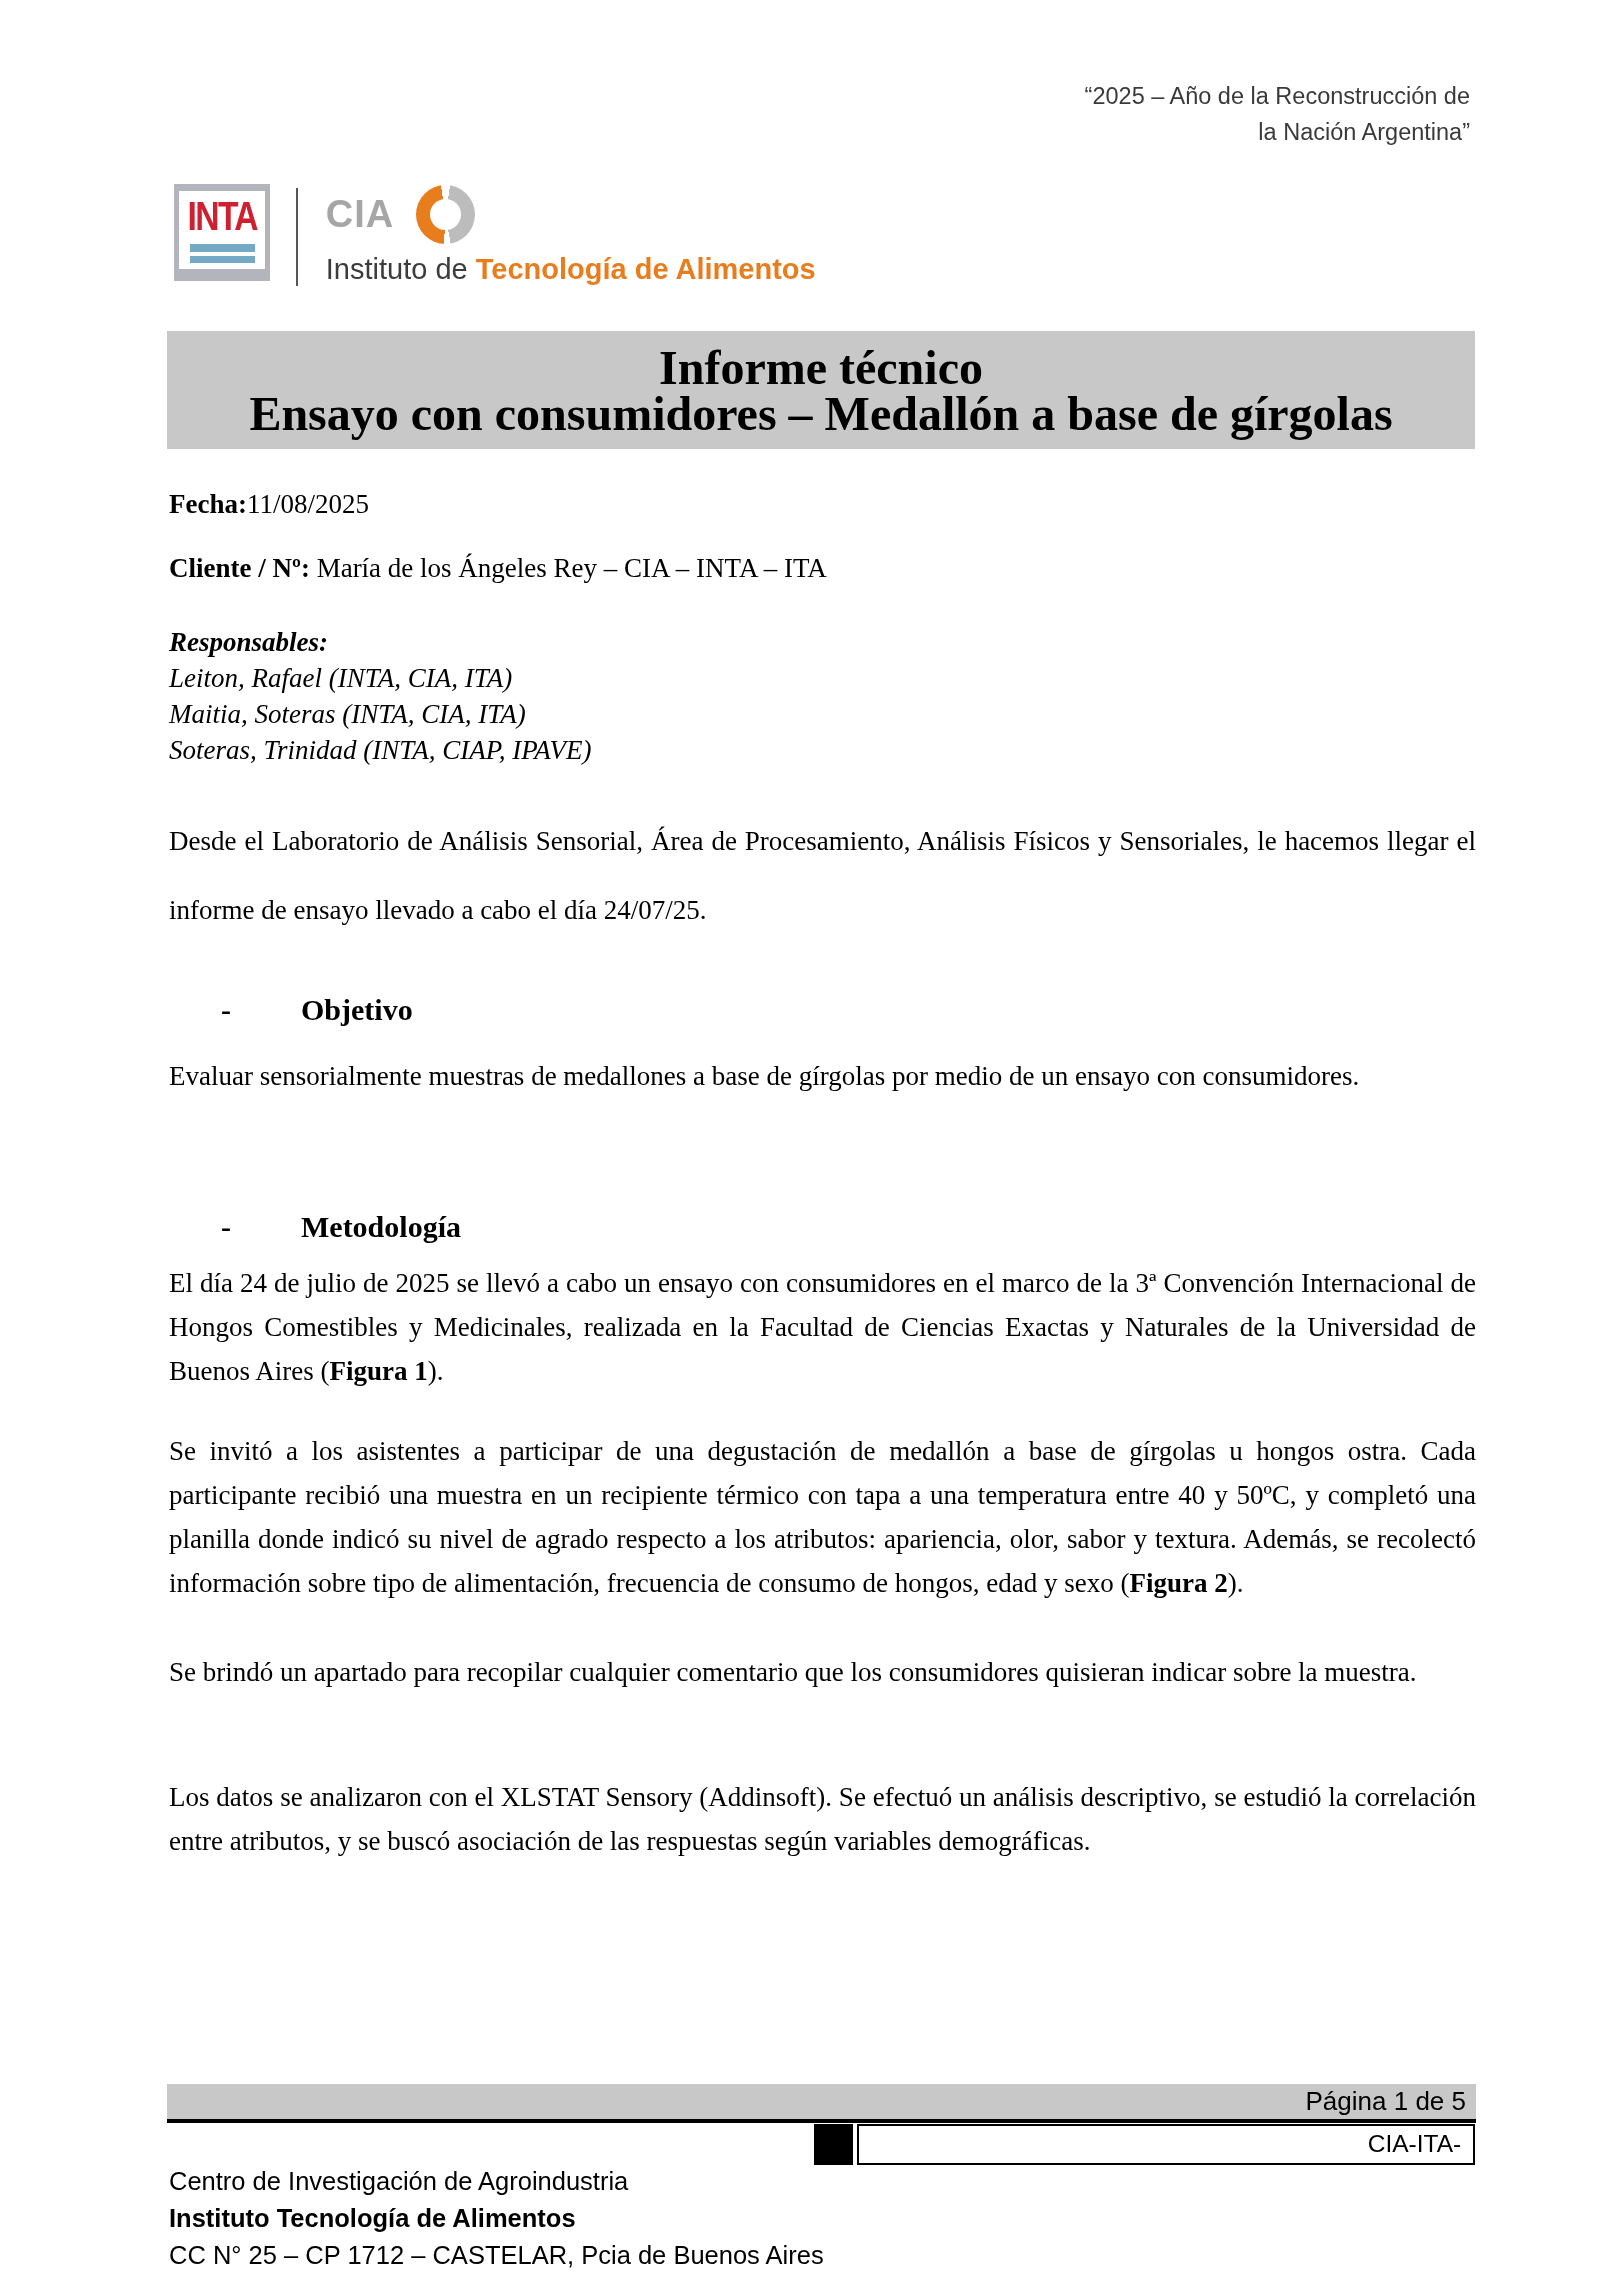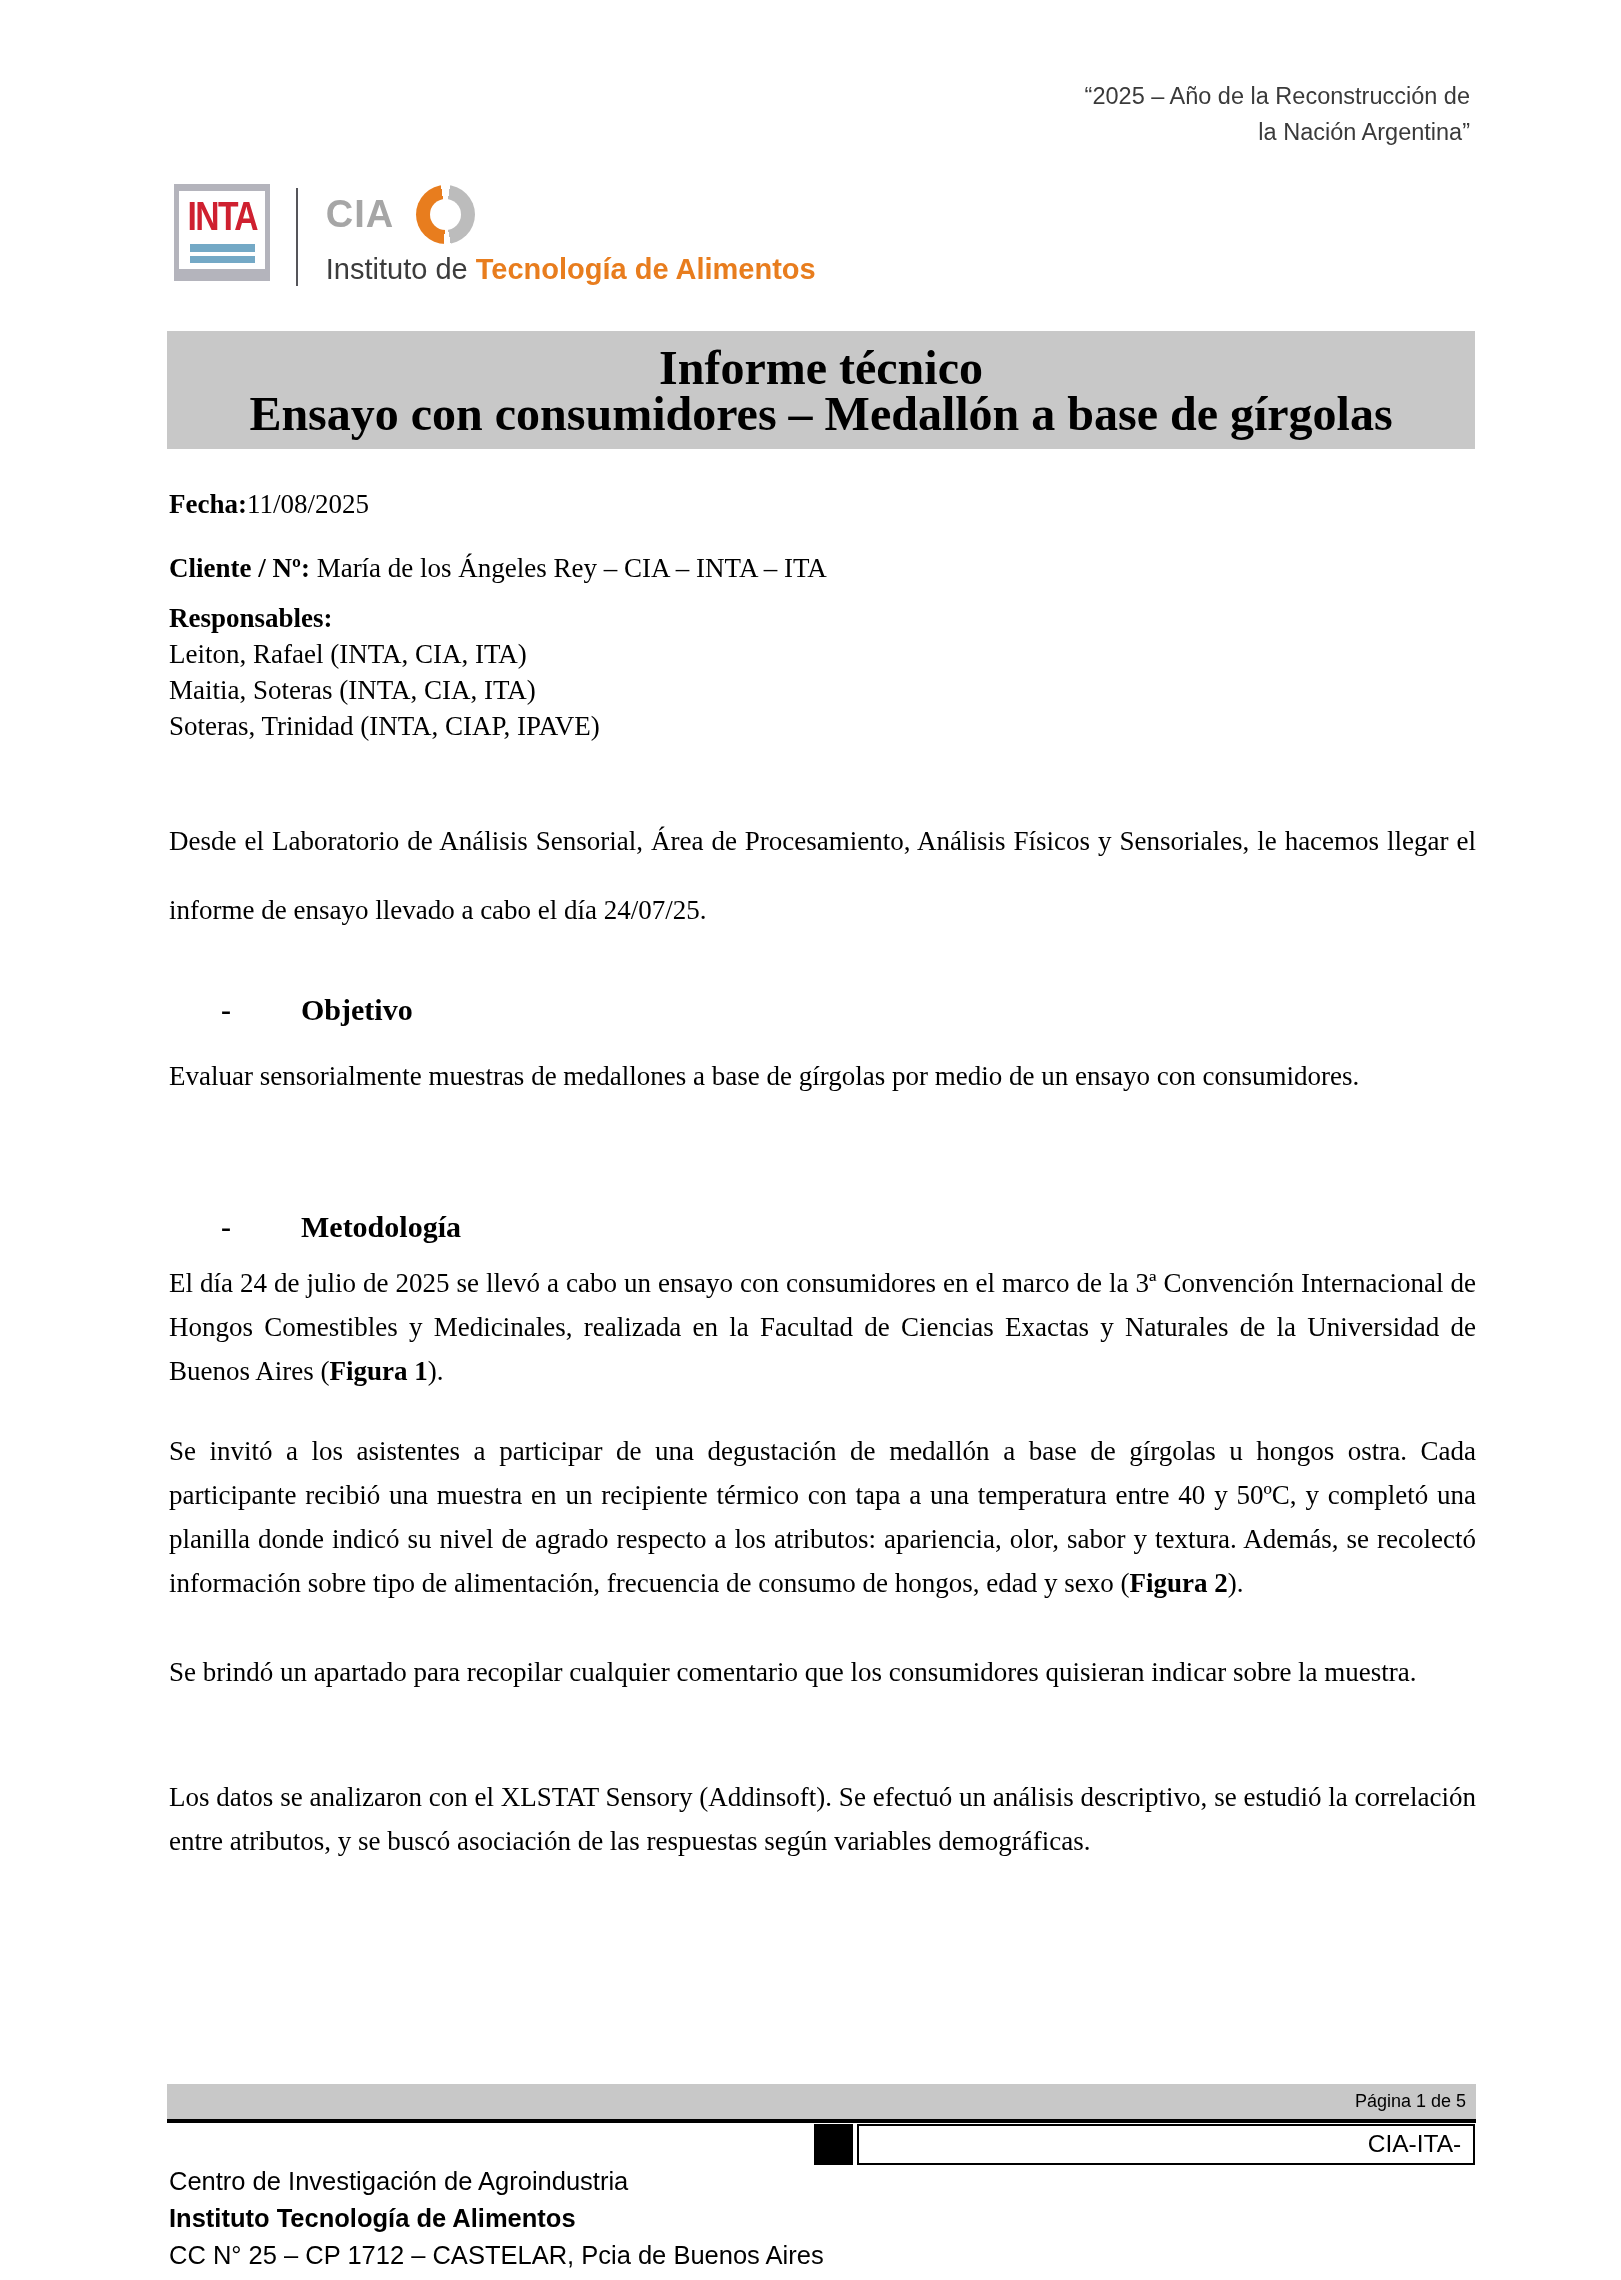--- a/index.html
+++ b/index.html
@@ -100,21 +100,21 @@
   .heading .dash{margin-left:52px;}
   .heading .htext{margin-left:70px;}
 
   
   .footer-bar{
     top:2084px;left:167px;width:1308px;height:35px;
     background:var(--gray-bar);
     border-bottom:4.9px solid #000;
     box-sizing:content-box;
     font-family:"Liberation Sans", sans-serif;
-    font-size:18px;line-height:35px;
+    font-size:26px;line-height:35px;
     text-align:right;padding-right:9.8px;
     width:1299px;
   }
   .footer-square{top:2124px;left:814px;width:39px;height:41px;background:#000;}
   .footer-codebox{
     top:2124px;left:857px;width:618px;height:41px;
     border:2.9px solid #000;box-sizing:border-box;
     font-family:"Liberation Sans", sans-serif;
     font-size:24.5px;line-height:35px;
     text-align:right;padding-right:11.8px;
@@ -160,21 +160,21 @@
   </div>
 
   <div class="abs blk lh-meta" style="top:486px;">
     <span class="bold">Fecha:</span><span>11/08/2025</span>
   </div>
 
   <div class="abs blk lh-meta" style="top:550px;">
     <span class="bold">Cliente / Nº: </span><span>María de los Ángeles Rey – CIA – INTA – ITA</span>
   </div>
 
-  <div class="abs blk lh-meta" style="top:600px;">
+  <div class="abs blk lh-meta" style="top:624px;font-style:italic;">
     <div class="bold">Responsables:</div>
     <div>Leiton, Rafael (INTA, CIA, ITA)</div>
     <div>Maitia, Soteras (INTA, CIA, ITA)</div>
     <div>Soteras, Trinidad (INTA, CIAP, IPAVE)</div>
   </div>
 
   <div class="abs blk double just" style="top:807px;">Desde el Laboratorio de Análisis Sensorial, Área de Procesamiento, Análisis Físicos y Sensoriales, le hacemos llegar el informe de ensayo llevado a cabo el día 24/07/25.</div>
 
   <div class="abs blk heading" style="top:991px;">
     <span class="dash">-</span>

